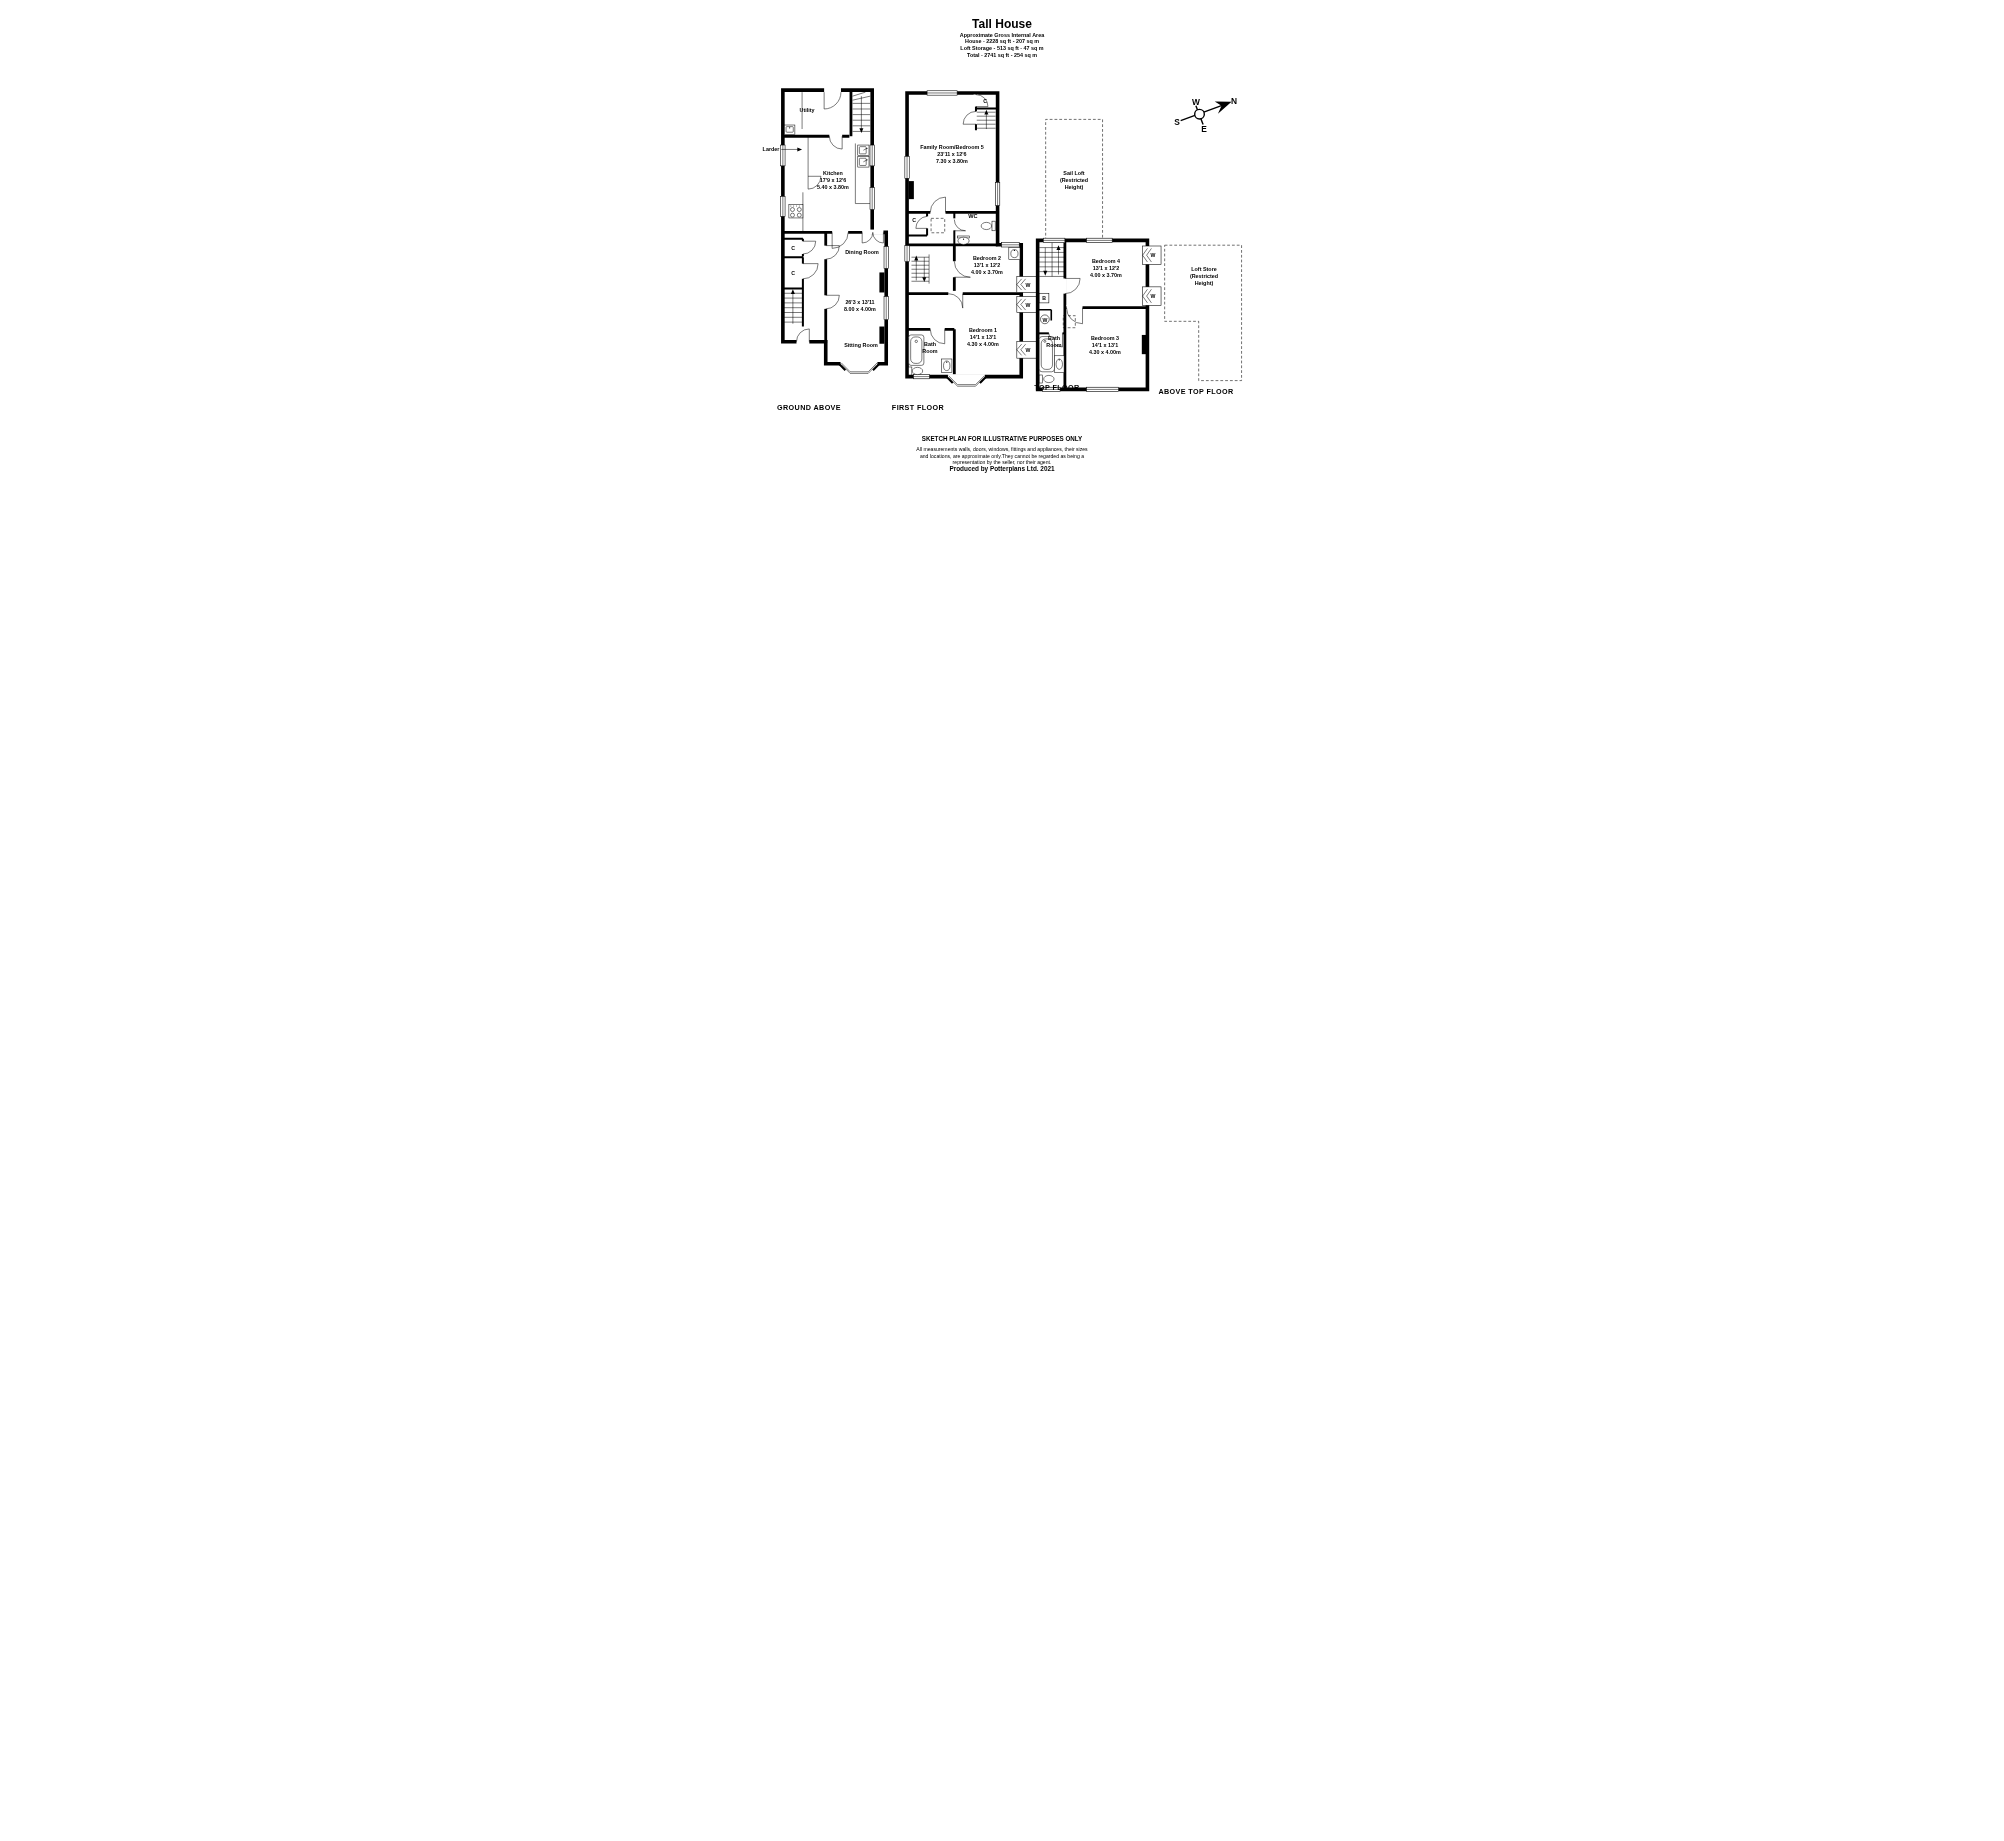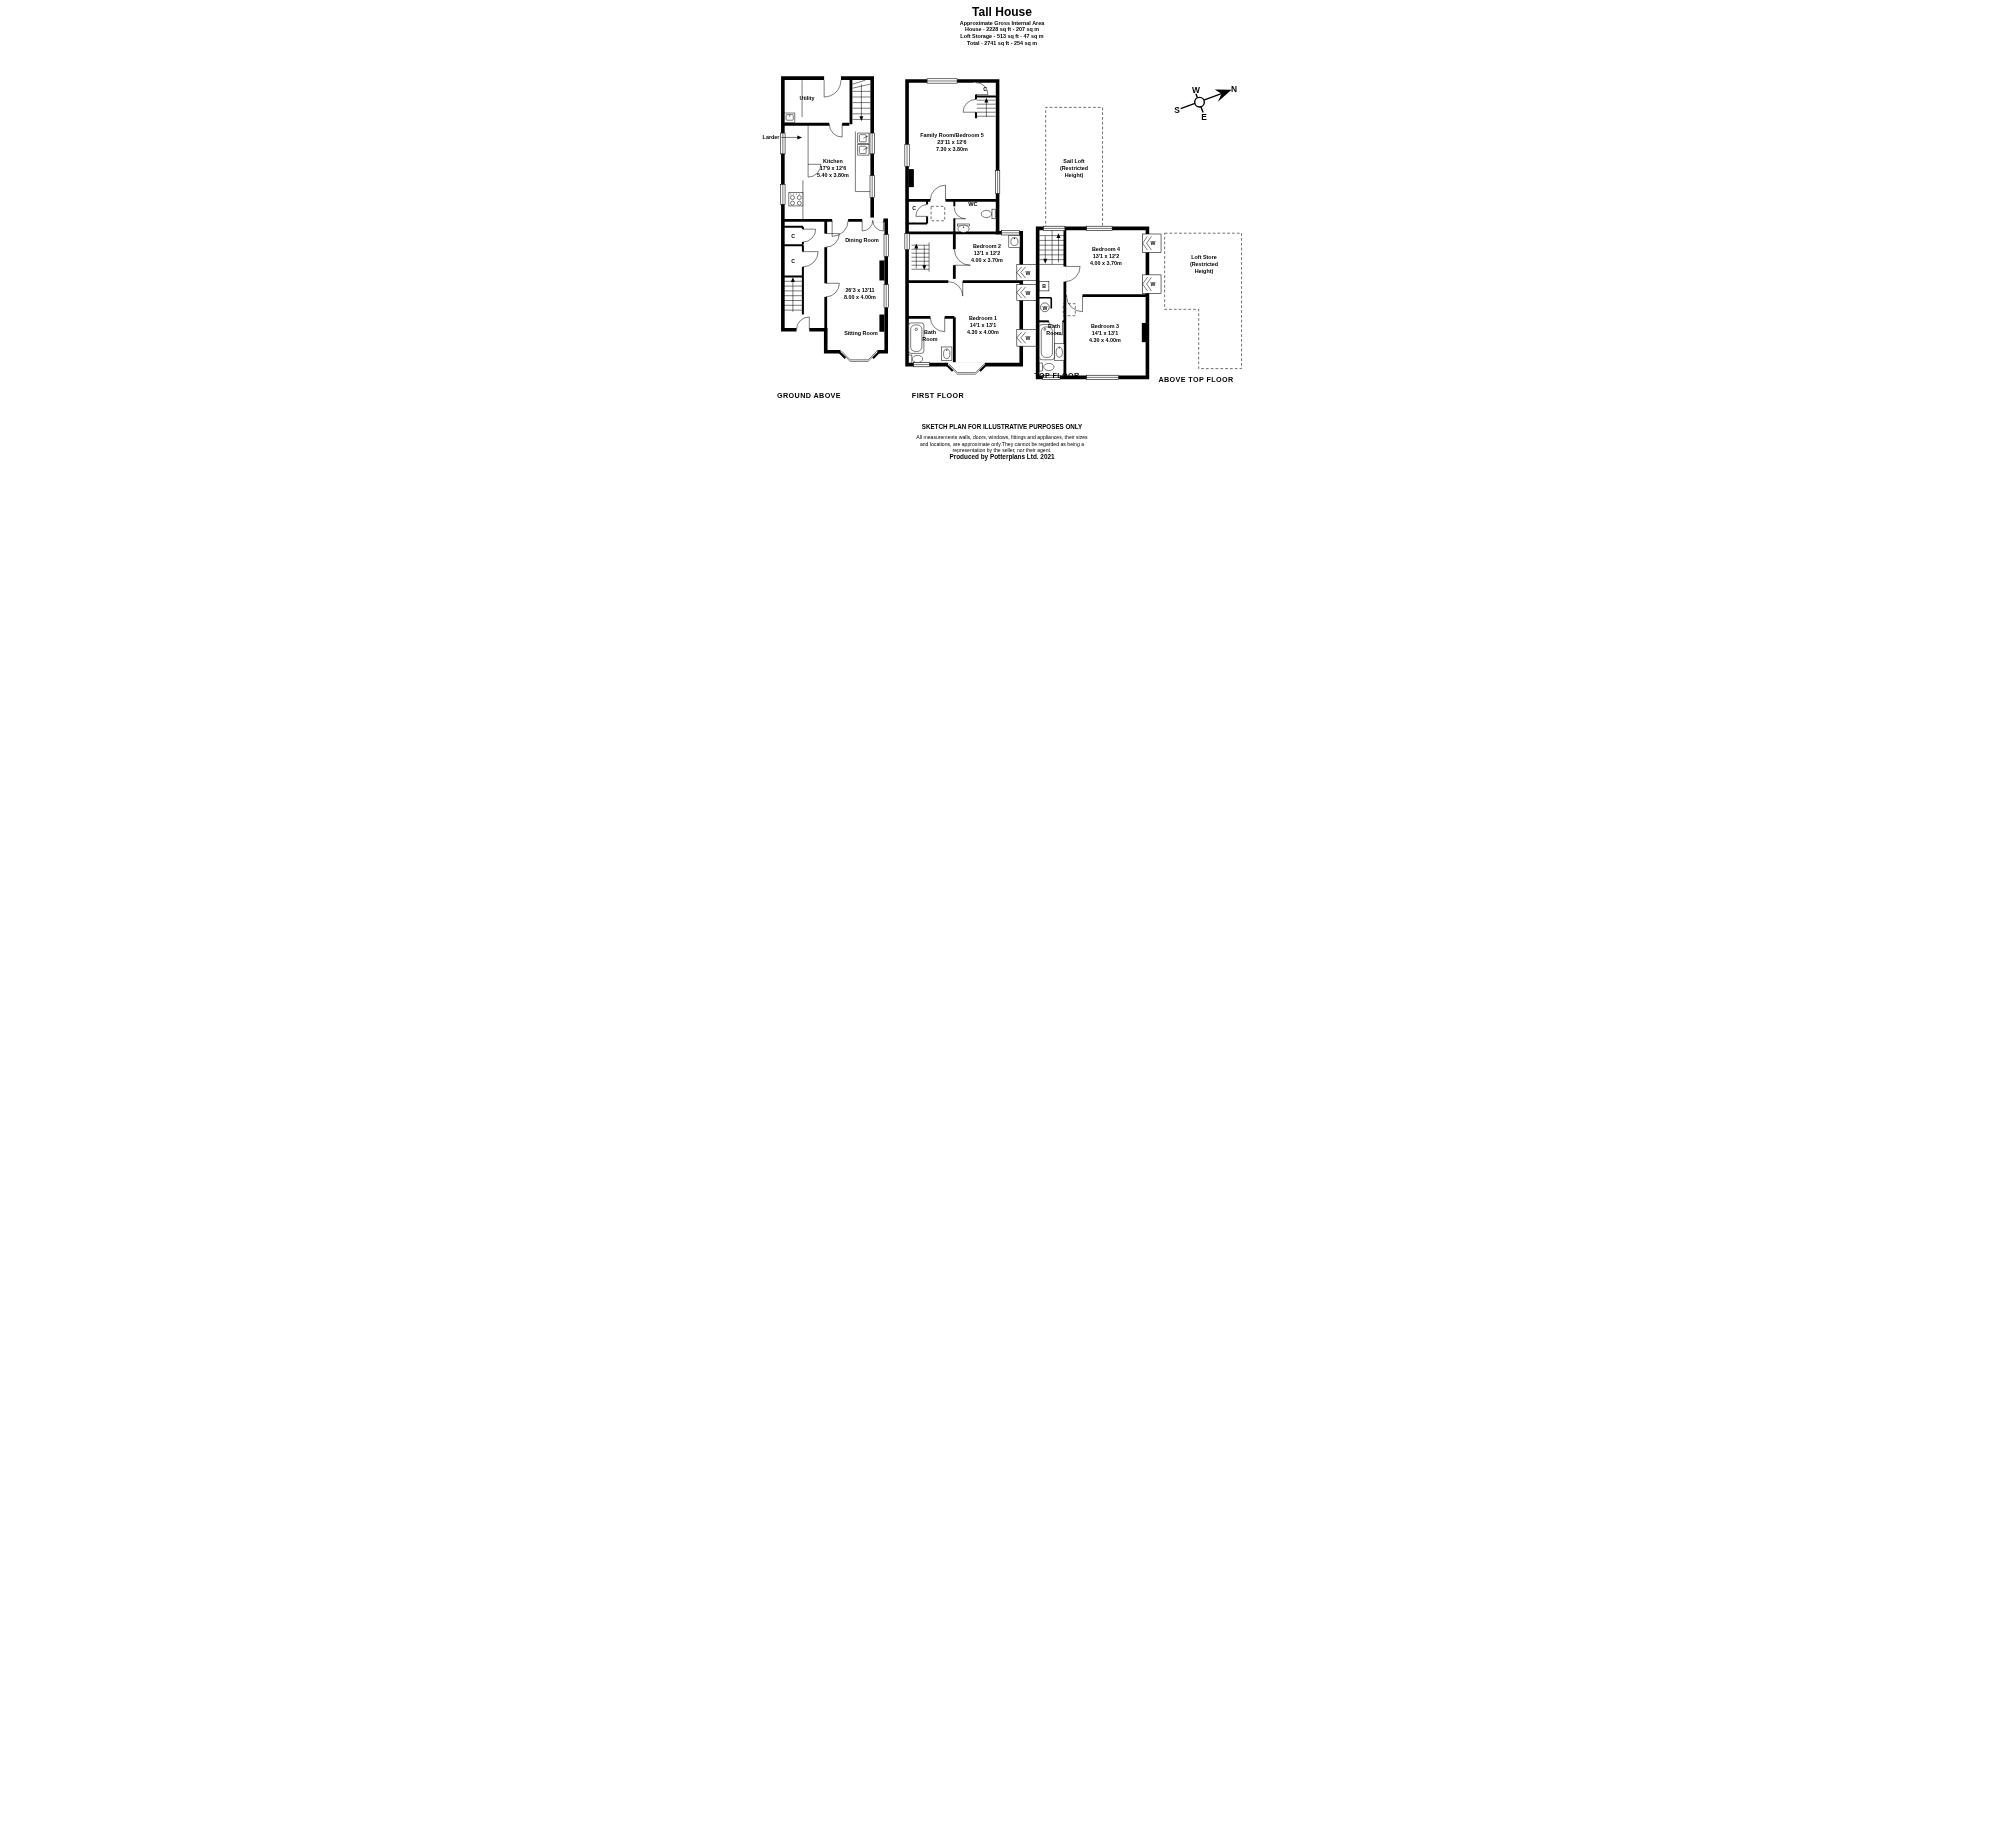--- a/index.html
+++ b/index.html
@@ -1,17 +1,17 @@
 <!DOCTYPE html>
 <html style="font-size:6.4px"><head>
 <meta charset="utf-8">
 <title>Floor Plan</title>
 <style>
   html,body{margin:0;padding:0;background:#fff;}
-  #canvas{position:relative;width:520px;height:460px;margin:4px auto;background:#fff;
+  #canvas{position:relative;width:520px;height:460px;margin:16px auto;background:#fff;
           font-family:"Liberation Sans",sans-serif;color:#000;overflow:hidden;}
   #plan-svg{position:absolute;left:0;top:0;}
   .lbl{position:absolute;transform:translate(-50%,-50%);text-align:center;white-space:nowrap;
        font-weight:bold;font-size:5.4px;line-height:1.3;}
   .lbl span{display:block;}
   .letter{font-size:5.2px;}
   .wc-lbl{font-size:5.6px;}
   .floor-lbl{font-size:7.2px;letter-spacing:0.4px;}
   .compass-letter{font-size:8.4px;}
   .hdr{position:absolute;left:0;top:2.4px;width:100%;text-align:center;}
@@ -363,21 +363,21 @@
   <div class="lbl letter" style="left:286px;top:334px">W</div>
   <div class="lbl" style="left:188px;top:332px">
     <span>Bath</span>
     <span>Room</span>
   </div>
   <div class="lbl" style="left:241px;top:322px">
     <span>Bedroom 1</span>
     <span>14'1 x 13'1</span>
     <span>4.30 x 4.00m</span>
   </div>
-  <div class="lbl floor-lbl" style="left:196px;top:392px">FIRST FLOOR</div>
+  <div class="lbl floor-lbl" style="left:176px;top:392px">FIRST FLOOR</div>
 
   <div class="lbl" style="left:332px;top:165px">
     <span>Sail Loft</span>
     <span>(Restricted</span>
     <span>Height)</span>
   </div>
   <div class="lbl" style="left:364px;top:253px">
     <span>Bedroom 4</span>
     <span>13'1 x 12'2</span>
     <span>4.00 x 3.70m</span>

